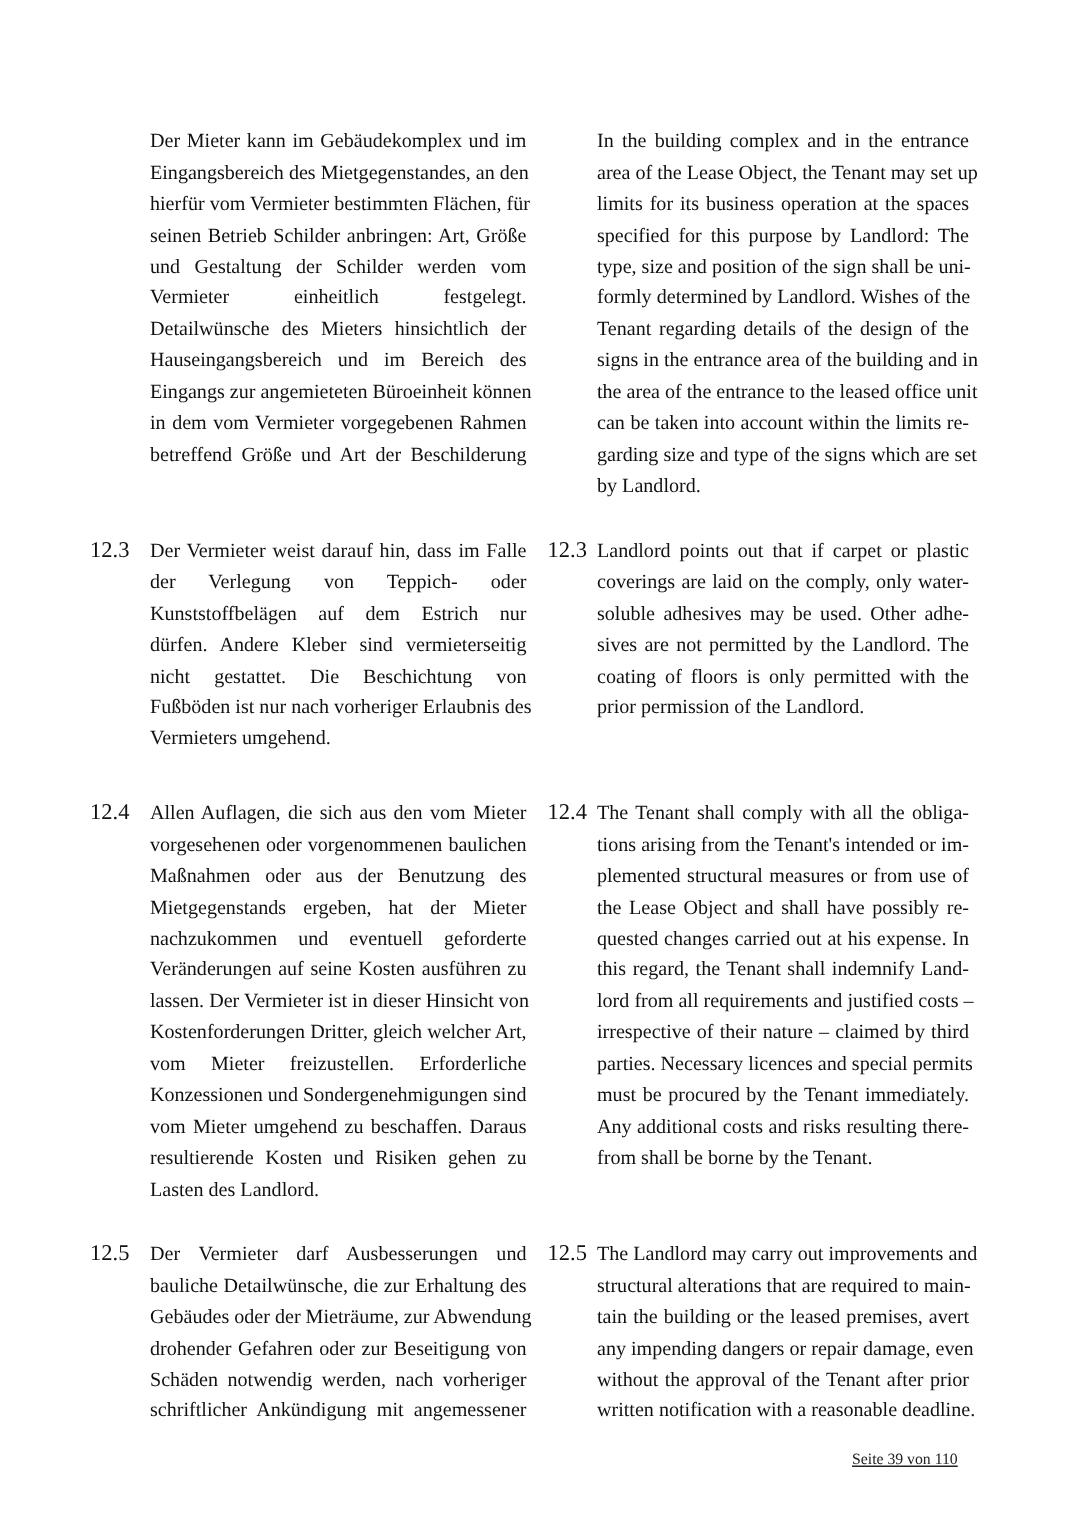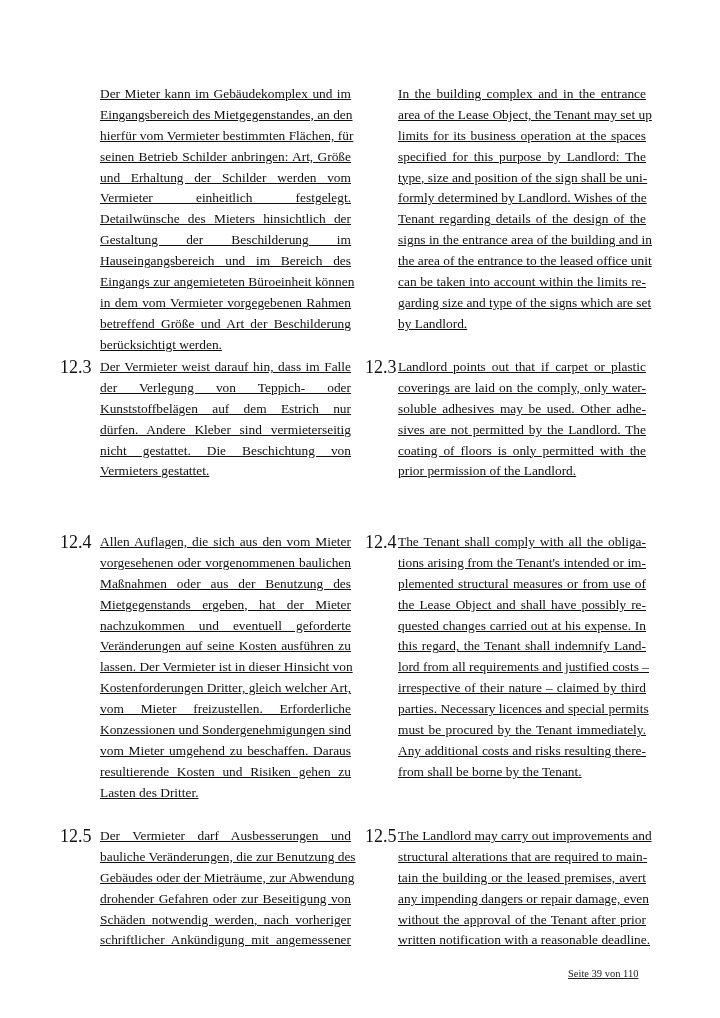--- a/index.html
+++ b/index.html
@@ -1,45 +1,43 @@
 <!DOCTYPE html>
 <html><head>
 <meta charset="utf-8">
 <style>
   html, body { margin: 0; padding: 0; background: #ffffff; }
   body { width: 720px; height: 1018px; position: relative; overflow: hidden;
          font-family: "Liberation Serif", "DejaVu Serif", serif; color: #111111; }
-  .col { position: absolute; font-size: 13.4px; line-height: 20.9px; text-decoration: underline; }
+  .col { position: absolute; font-size: 13.4px; line-height: 20.9px; }
   .line { display: block; height: 20.9px; white-space: nowrap; overflow: visible;
           text-align: justify; text-align-last: justify; }
   .line.last { text-align-last: left; }
-  .num { position: absolute; font-size: 18px; line-height: 20.9px; }
+  .num { position: absolute; font-size: 15px; line-height: 20.9px; }
   .de { left: 100px; width: 251px; }
   .en { left: 398px; width: 248px; }
   .num-de { left: 60px; }
   .num-en { left: 365px; }
   .footer { position: absolute; left: 568px; top: 967px; font-size: 10.5px; line-height: 13px; color: #222; text-decoration: underline; }
 </style>
 </head>
 <body>
 
 <div class="col de" style="top:84px">
   <span class="line">Der Mieter kann im Gebäudekomplex und im</span>
   <span class="line">Eingangsbereich des Mietgegenstandes, an den</span>
   <span class="line">hierfür vom Vermieter bestimmten Flächen, für</span>
   <span class="line">seinen Betrieb Schilder anbringen: Art, Größe</span>
-  <span class="line">und Erhaltung der Schilder werden vom</span>
+  <span class="line">und Gestaltung der Schilder werden vom</span>
   <span class="line">Vermieter einheitlich festgelegt.</span>
   <span class="line">Detailwünsche des Mieters hinsichtlich der</span>
-  <span class="line">Gestaltung der Beschilderung im</span>
   <span class="line">Hauseingangsbereich und im Bereich des</span>
   <span class="line">Eingangs zur angemieteten Büroeinheit können</span>
   <span class="line">in dem vom Vermieter vorgegebenen Rahmen</span>
   <span class="line">betreffend Größe und Art der Beschilderung</span>
-  <span class="line last">berücksichtigt werden.</span>
 </div>
 <div class="col en" style="top:84px">
   <span class="line">In the building complex and in the entrance</span>
   <span class="line">area of the Lease Object, the Tenant may set up</span>
   <span class="line">limits for its business operation at the spaces</span>
   <span class="line">specified for this purpose by Landlord: The</span>
   <span class="line">type, size and position of the sign shall be uni-</span>
   <span class="line">formly determined by Landlord. Wishes of the</span>
   <span class="line">Tenant regarding details of the design of the</span>
   <span class="line">signs in the entrance area of the building and in</span>
@@ -49,21 +47,22 @@
   <span class="line last">by Landlord.</span>
 </div>
 
 <div class="num num-de" style="top:357px">12.3</div>
 <div class="col de" style="top:357px">
   <span class="line">Der Vermieter weist darauf hin, dass im Falle</span>
   <span class="line">der Verlegung von Teppich- oder</span>
   <span class="line">Kunststoffbelägen auf dem Estrich nur</span>
   <span class="line">dürfen. Andere Kleber sind vermieterseitig</span>
   <span class="line">nicht gestattet. Die Beschichtung von</span>
-  <span class="line last">Vermieters gestattet.</span>
+  <span class="line">Fußböden ist nur nach vorheriger Erlaubnis des</span>
+  <span class="line last">Vermieters umgehend.</span>
 </div>
 <div class="num num-en" style="top:357px">12.3</div>
 <div class="col en" style="top:357px">
   <span class="line">Landlord points out that if carpet or plastic</span>
   <span class="line">coverings are laid on the comply, only water-</span>
   <span class="line">soluble adhesives may be used. Other adhe-</span>
   <span class="line">sives are not permitted by the Landlord. The</span>
   <span class="line">coating of floors is only permitted with the</span>
   <span class="line last">prior permission of the Landlord.</span>
 </div>
@@ -75,42 +74,42 @@
   <span class="line">Maßnahmen oder aus der Benutzung des</span>
   <span class="line">Mietgegenstands ergeben, hat der Mieter</span>
   <span class="line">nachzukommen und eventuell geforderte</span>
   <span class="line">Veränderungen auf seine Kosten ausführen zu</span>
   <span class="line">lassen. Der Vermieter ist in dieser Hinsicht von</span>
   <span class="line">Kostenforderungen Dritter, gleich welcher Art,</span>
   <span class="line">vom Mieter freizustellen. Erforderliche</span>
   <span class="line">Konzessionen und Sondergenehmigungen sind</span>
   <span class="line">vom Mieter umgehend zu beschaffen. Daraus</span>
   <span class="line">resultierende Kosten und Risiken gehen zu</span>
-  <span class="line last">Lasten des Dritter.</span>
+  <span class="line last">Lasten des Landlord.</span>
 </div>
 <div class="num num-en" style="top:532px">12.4</div>
 <div class="col en" style="top:532px">
   <span class="line">The Tenant shall comply with all the obliga-</span>
   <span class="line">tions arising from the Tenant's intended or im-</span>
   <span class="line">plemented structural measures or from use of</span>
   <span class="line">the Lease Object and shall have possibly re-</span>
   <span class="line">quested changes carried out at his expense. In</span>
   <span class="line">this regard, the Tenant shall indemnify Land-</span>
   <span class="line">lord from all requirements and justified costs –</span>
   <span class="line">irrespective of their nature – claimed by third</span>
   <span class="line">parties. Necessary licences and special permits</span>
   <span class="line">must be procured by the Tenant immediately.</span>
   <span class="line">Any additional costs and risks resulting there-</span>
   <span class="line last">from shall be borne by the Tenant.</span>
 </div>
 
 <div class="num num-de" style="top:826px">12.5</div>
 <div class="col de" style="top:826px">
   <span class="line">Der Vermieter darf Ausbesserungen und</span>
-  <span class="line">bauliche Veränderungen, die zur Benutzung des</span>
+  <span class="line">bauliche Detailwünsche, die zur Erhaltung des</span>
   <span class="line">Gebäudes oder der Mieträume, zur Abwendung</span>
   <span class="line">drohender Gefahren oder zur Beseitigung von</span>
   <span class="line">Schäden notwendig werden, nach vorheriger</span>
   <span class="line">schriftlicher Ankündigung mit angemessener</span>
 </div>
 <div class="num num-en" style="top:826px">12.5</div>
 <div class="col en" style="top:826px">
   <span class="line">The Landlord may carry out improvements and</span>
   <span class="line">structural alterations that are required to main-</span>
   <span class="line">tain the building or the leased premises, avert</span>

